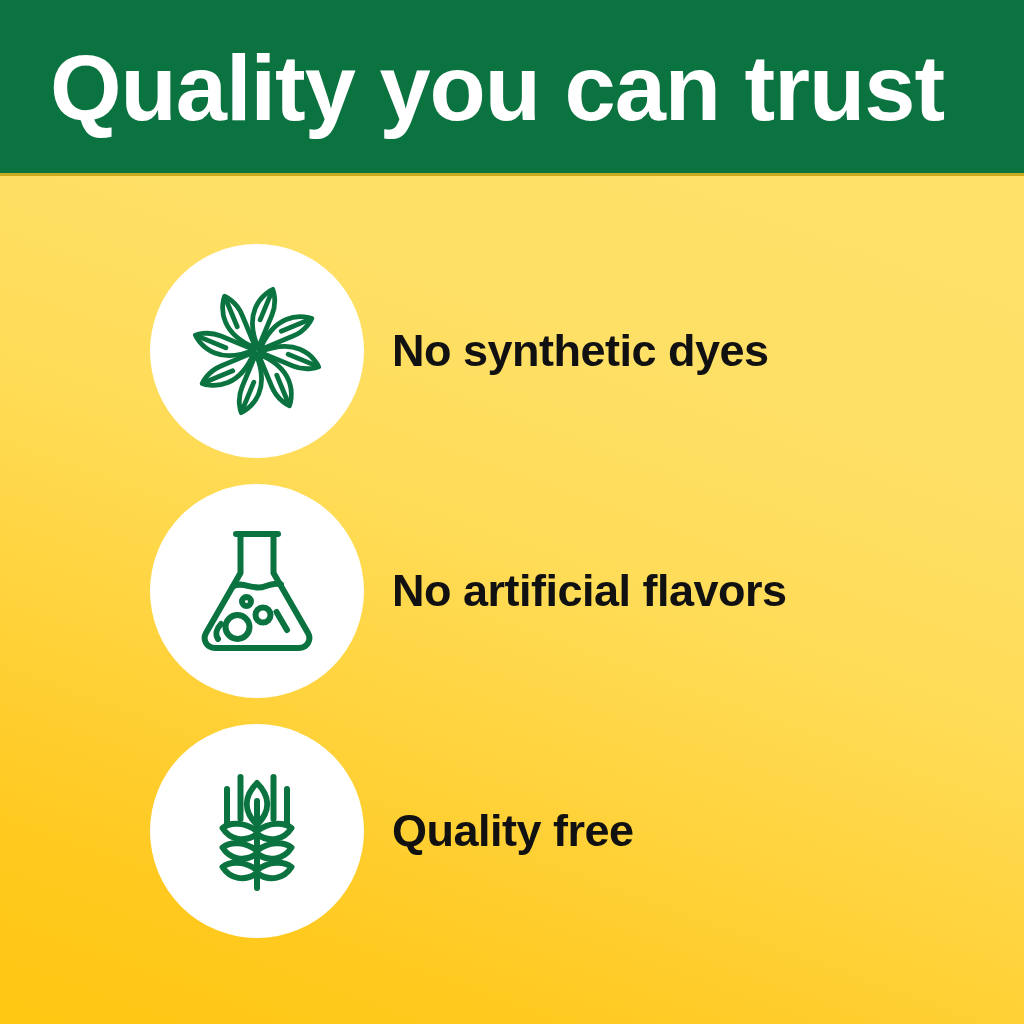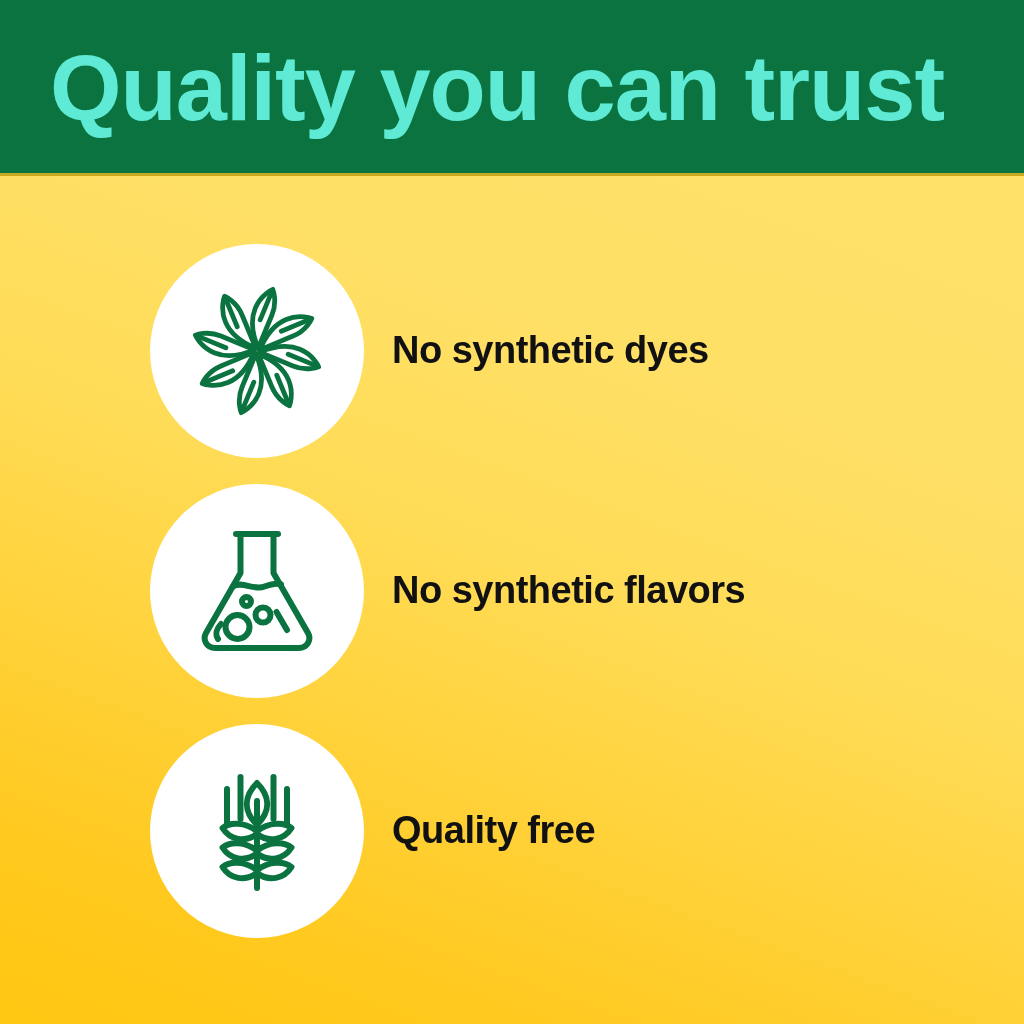--- a/index.html
+++ b/index.html
@@ -26,21 +26,21 @@
     position:relative;
     width:100%;
     height:176px;
     background:#0A7340;
     display:flex;
     align-items:center;
     flex:0 0 176px;
   }
 
   .header-title {
-    color:#5eead4;
+    color:#ffffff;
     font-size:92px;
     font-weight:bold;
     line-height:1;
     letter-spacing:-1px;
     padding-left:50px;
     white-space:nowrap;
     font-family:"Liberation Sans", sans-serif;
   }
 
   .header-rule {
@@ -93,21 +93,21 @@
     display:flex;
     align-items:center;
     justify-content:center;
   }
 
   .icon-badge svg { display:block; }
 
   .feature-label {
     margin-left:28px;
     color:#111111;
-    font-size:38px;
+    font-size:45px;
     font-weight:bold;
     line-height:1.05;
     letter-spacing:-0.5px;
     white-space:nowrap;
     font-family:"Liberation Sans", sans-serif;
   }
 </style>
 </head>
 <body>
 
@@ -179,21 +179,21 @@
 
               <circle cx="43" cy="57" r="3"></circle>
               <circle cx="54" cy="66" r="5"></circle>
               <circle cx="37" cy="74" r="8"></circle>
 
               <path d="M26 72 C23 75 22 79 24 82"></path>
               <path d="M63 64 L70 76"></path>
             </svg>
           </span>
         </div>
-        <div class="feature-label">No synthetic flavors</div>
+        <div class="feature-label">No artificial flavors</div>
       </div>
 
       <div class="feature-row">
         <div class="icon-badge">
           <span>
             <svg width="150" height="150" viewBox="0 0 100 100" fill="none" stroke="#0A7340" stroke-width="4" stroke-linecap="round" stroke-linejoin="round">
 
               <path d="M50 88 V30"></path>
 
               <path d="M50 18 C58 26 60 36 50 46 C40 36 42 26 50 18 Z"></path>

